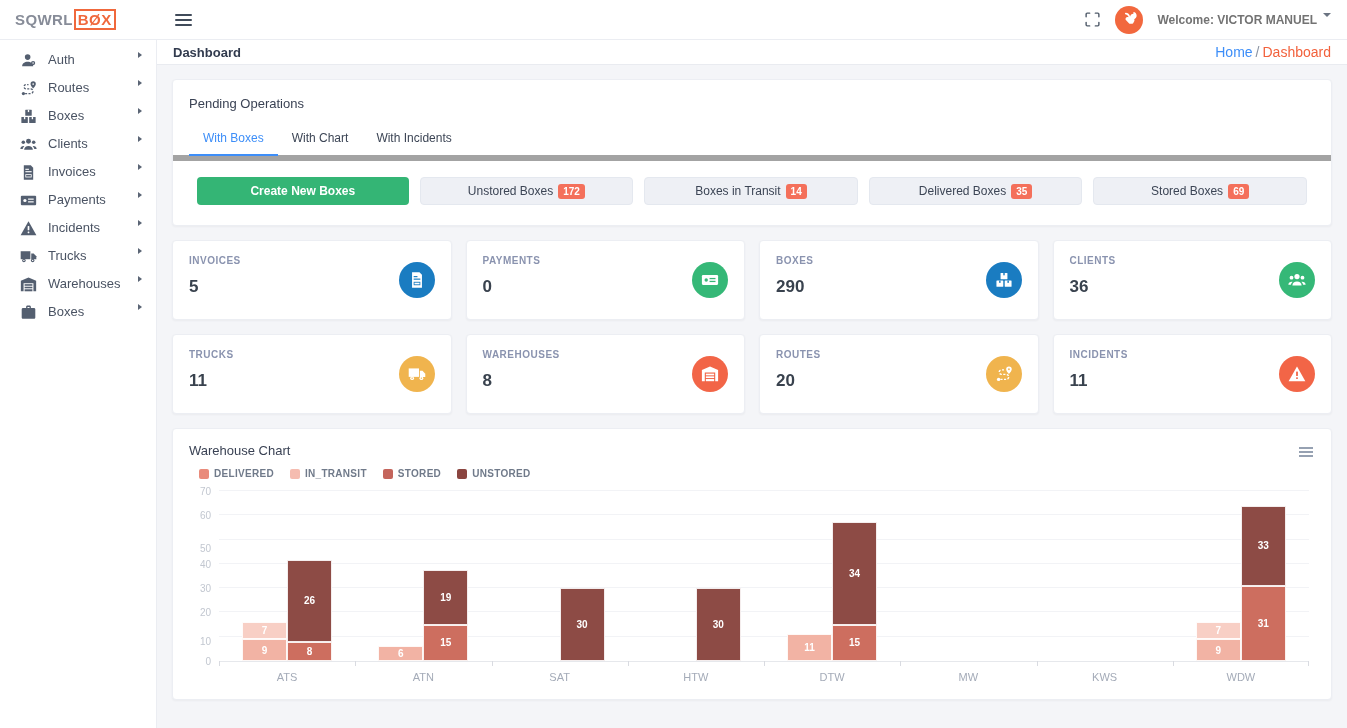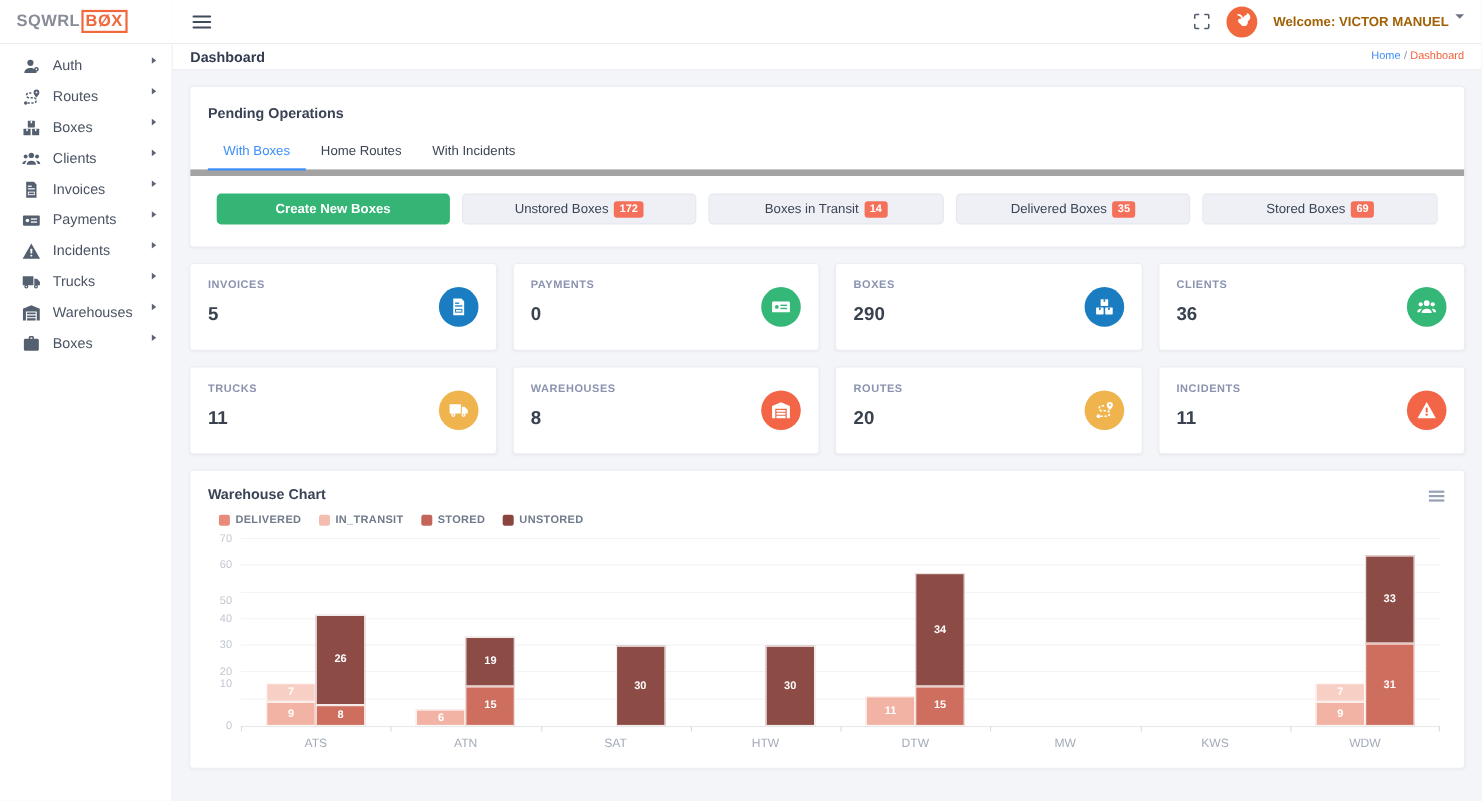--- a/index.html
+++ b/index.html
@@ -10,42 +10,42 @@
   .logo-cell{background:#fff;border-bottom:1px solid #ebedf2;display:flex;align-items:center;padding-left:15px;}
   .logo-prefix{font-weight:bold;font-size:15px;letter-spacing:.4px;color:#878c98;}
   .logo-box{font-weight:bold;font-size:15px;letter-spacing:.4px;color:#f0683c;border:2px solid #f0683c;padding:0 2px;margin-left:1px;}
   .navbar{background:#fff;border-bottom:1px solid #ebedf2;display:flex;align-items:center;padding:0 16px;}
   .burger{cursor:pointer;padding:4px 2px;}
   .burger span{display:block;width:17px;height:2px;background:#404b5a;margin:3px 0;border-radius:1px;}
   .nav-right{margin-left:auto;display:flex;align-items:center;gap:14px;}
   .fs-icon{width:17px;height:17px;display:block;cursor:pointer;}
   .avatar{width:28px;height:28px;border-radius:50%;background:#f2683e;display:flex;align-items:center;justify-content:center;cursor:pointer;}
   .avatar svg{width:17px;height:17px;}
-  .welcome{font-size:12px;font-weight:bold;color:#a16207;cursor:pointer;display:flex;align-items:flex-start;gap:6px;}
+  .welcome{font-size:12px;font-weight:bold;color:#737373;cursor:pointer;display:flex;align-items:flex-start;gap:6px;}
   .caret-down{width:0;height:0;border-left:4px solid transparent;border-right:4px solid transparent;border-top:4px solid #6b7482;}
 
   
   .sidebar{background:#fff;border-right:1px solid #ebedf2;padding-top:12px;}
   .side-item{display:flex;height:28px;padding:0 14px 0 20px;font-size:13px;color:#4a5363;cursor:pointer;}
   .side-item .ic{width:17px;height:17px;margin-right:11px;color:#545f70;flex:none;display:flex;}
   .side-item .ic svg{width:17px;height:17px;}
   .caret-right{margin-left:auto;width:0;height:0;border-top:3.5px solid transparent;border-bottom:3.5px solid transparent;border-left:4.5px solid #5b6575;}
 
   
   .main{display:flex;flex-direction:column;background:#f4f5f8;overflow:hidden;}
   .pagebar{background:#fff;border-bottom:1px solid #e9ebf0;display:flex;justify-content:space-between;align-items:center;padding:4px 16px;flex:none;}
   .page-title{font-size:13px;font-weight:bold;color:#323b4e;}
-  .breadcrumb{font-size:10px;}
+  .breadcrumb{font-size:14px;}
   .crumb-home{color:#3d8ef8;cursor:pointer;}
   .crumb-sep{color:#8a93a2;margin:0 3px;}
   .crumb-current{color:#f2613c;}
   .content{padding:14px 15px;overflow:hidden;}
 
   .card{background:#fff;border:1px solid #eceef3;border-radius:4px;box-shadow:0 1px 2px rgba(56,65,74,.05);}
-  .card-title{font-size:13px;font-weight:bold;color:#3a4254;}
+  .card-title{font-size:13px;font-weight:normal;color:#3a4254;}
 
   
   .pending{padding:16px 0 20px;margin-bottom:14px;}
   .pending .card-title{padding:0 16px;}
   .tabs{display:flex;margin-top:12px;padding:0 16px;border-bottom:6px solid #a3a3a3;}
   .tab{font-size:12px;padding:8px 14px 9px;color:#3c4555;cursor:pointer;border-bottom:2px solid transparent;margin-bottom:-1px;}
   .tab.active{color:#3d8ef8;border-bottom-color:#3d8ef8;}
   .actions{display:flex;gap:11px;margin:16px 24px 0;}
   .btn{flex:1;height:28px;border-radius:4px;font-size:12px;display:flex;align-items:center;justify-content:center;cursor:pointer;font-family:inherit;border:none;}
   .btn-primary{background:#34b575;color:#fff;font-weight:bold;}
@@ -259,21 +259,21 @@
         <span class="crumb-home">Home</span><span class="crumb-sep">/</span><span class="crumb-current">Dashboard</span>
       </div>
     </div>
 
     <div class="content">
 
       <div class="card pending">
         <div class="card-title">Pending Operations</div>
         <div class="tabs" id="pending-tabs">
             <div class="tab active">With Boxes</div>
-            <div class="tab">Home Routes</div>
+            <div class="tab">With Chart</div>
             <div class="tab">With Incidents</div>
           </div>
         <div class="actions" id="pending-actions">
             <button class="btn btn-primary">
               <span>Create New Boxes</span>
             </button>
             <button class="btn btn-light">
               <span>Unstored Boxes</span>
               <span class="badge">172</span>
             </button>
@@ -442,21 +442,21 @@
               <span>STORED</span>
             </div>
             <div class="legend-item">
               <span class="legend-swatch" style="background:#8b4540"></span>
               <span>UNSTORED</span>
             </div>
           </div>
         <div class="chart-wrap">
           <div class="chart-yaxis" id="chart-yaxis">
               <div class="ylab" style="bottom: 0px;">0</div>
-              <div class="ylab" style="bottom: 38px;">10</div>
+              <div class="ylab" style="bottom: 20px;">10</div>
               <div class="ylab" style="bottom: 48.5714px;">20</div>
               <div class="ylab" style="bottom: 72.8571px;">30</div>
               <div class="ylab" style="bottom: 97.1429px;">40</div>
               <div class="ylab" style="bottom: 113px;">50</div>
               <div class="ylab" style="bottom: 145.714px;">60</div>
               <div class="ylab" style="bottom: 170px;">70</div>
             </div>
           <div class="chart-plot" id="chart-plot">
               <div class="gridline" style="bottom: 24.2857px;"></div>
               <div class="gridline" style="bottom: 48.5714px;"></div>
@@ -474,21 +474,21 @@
                   <div class="seg" style="height: 19.4286px; background: rgb(205, 110, 95);">8</div>
                   <div class="seg" style="height: 82px; background: rgb(141, 75, 69);">26</div>
                 </div>
               </div>
               <div class="slot">
                 <div class="stack left">
                   <div class="seg" style="height: 14.5714px; background: rgb(242, 179, 164);">6</div>
                 </div>
                 <div class="stack right">
                   <div class="seg" style="height: 36.4286px; background: rgb(205, 110, 95);">15</div>
-                  <div class="seg" style="height: 45px; background: rgb(141, 75, 69);">19</div>
+                  <div class="seg" style="height: 55px; background: rgb(141, 75, 69);">19</div>
                 </div>
               </div>
               <div class="slot">
                 <div class="stack left"></div>
                 <div class="stack right">
                   <div class="seg" style="height: 72.8571px; background: rgb(141, 75, 69);">30</div>
                 </div>
               </div>
               <div class="slot">
                 <div class="stack left"></div>

